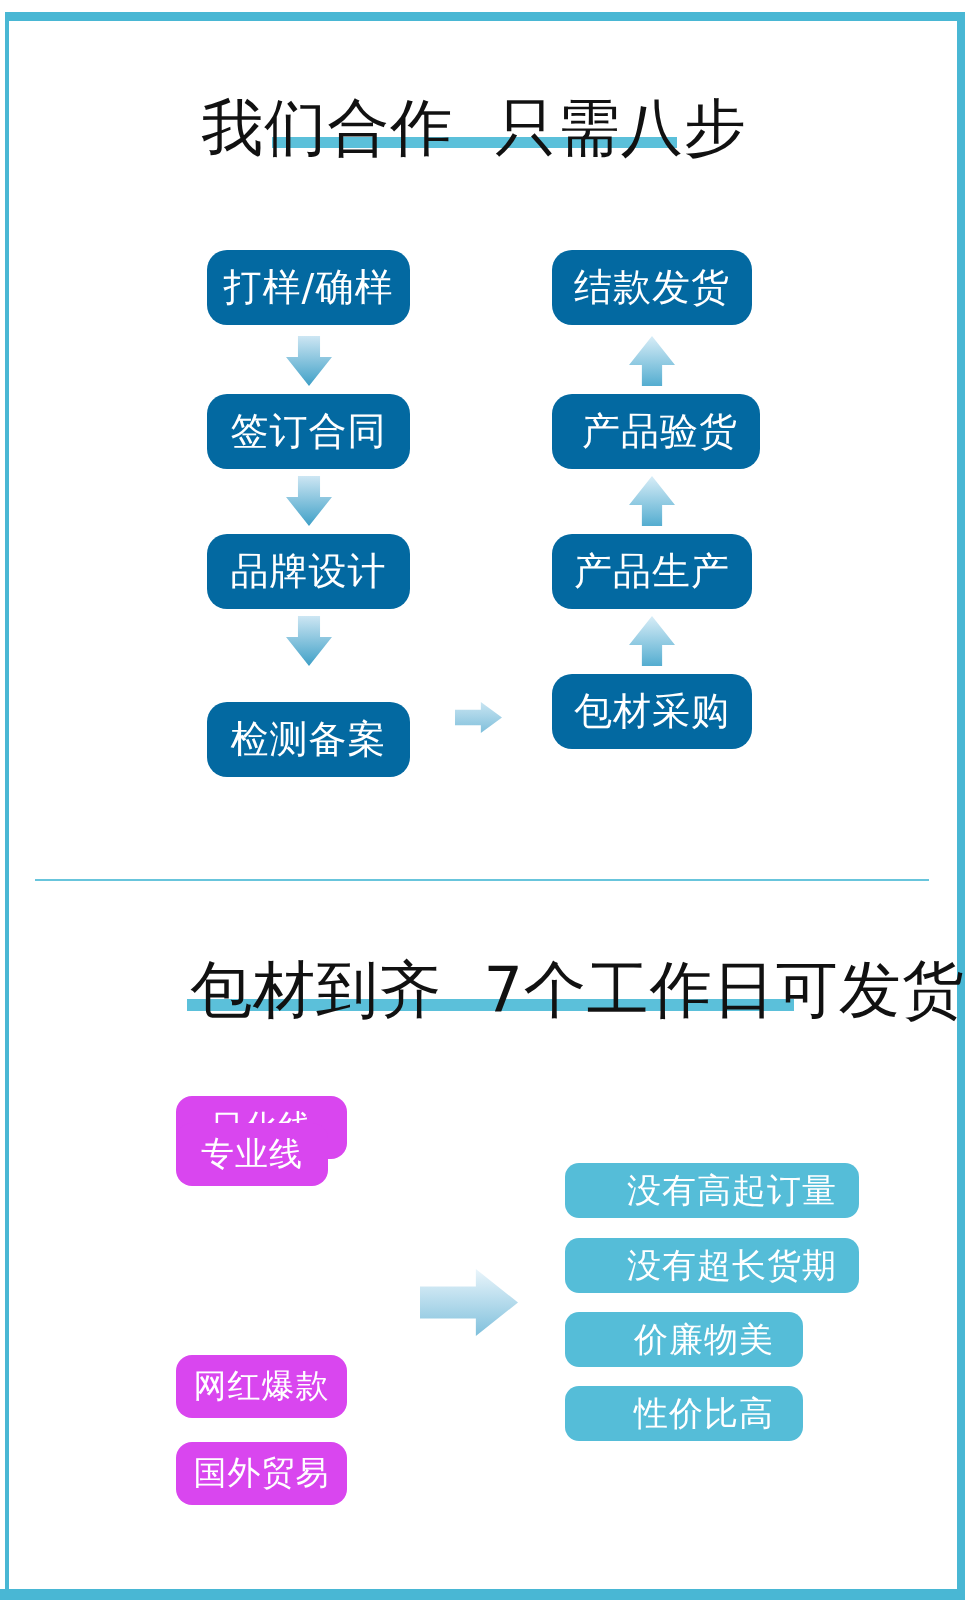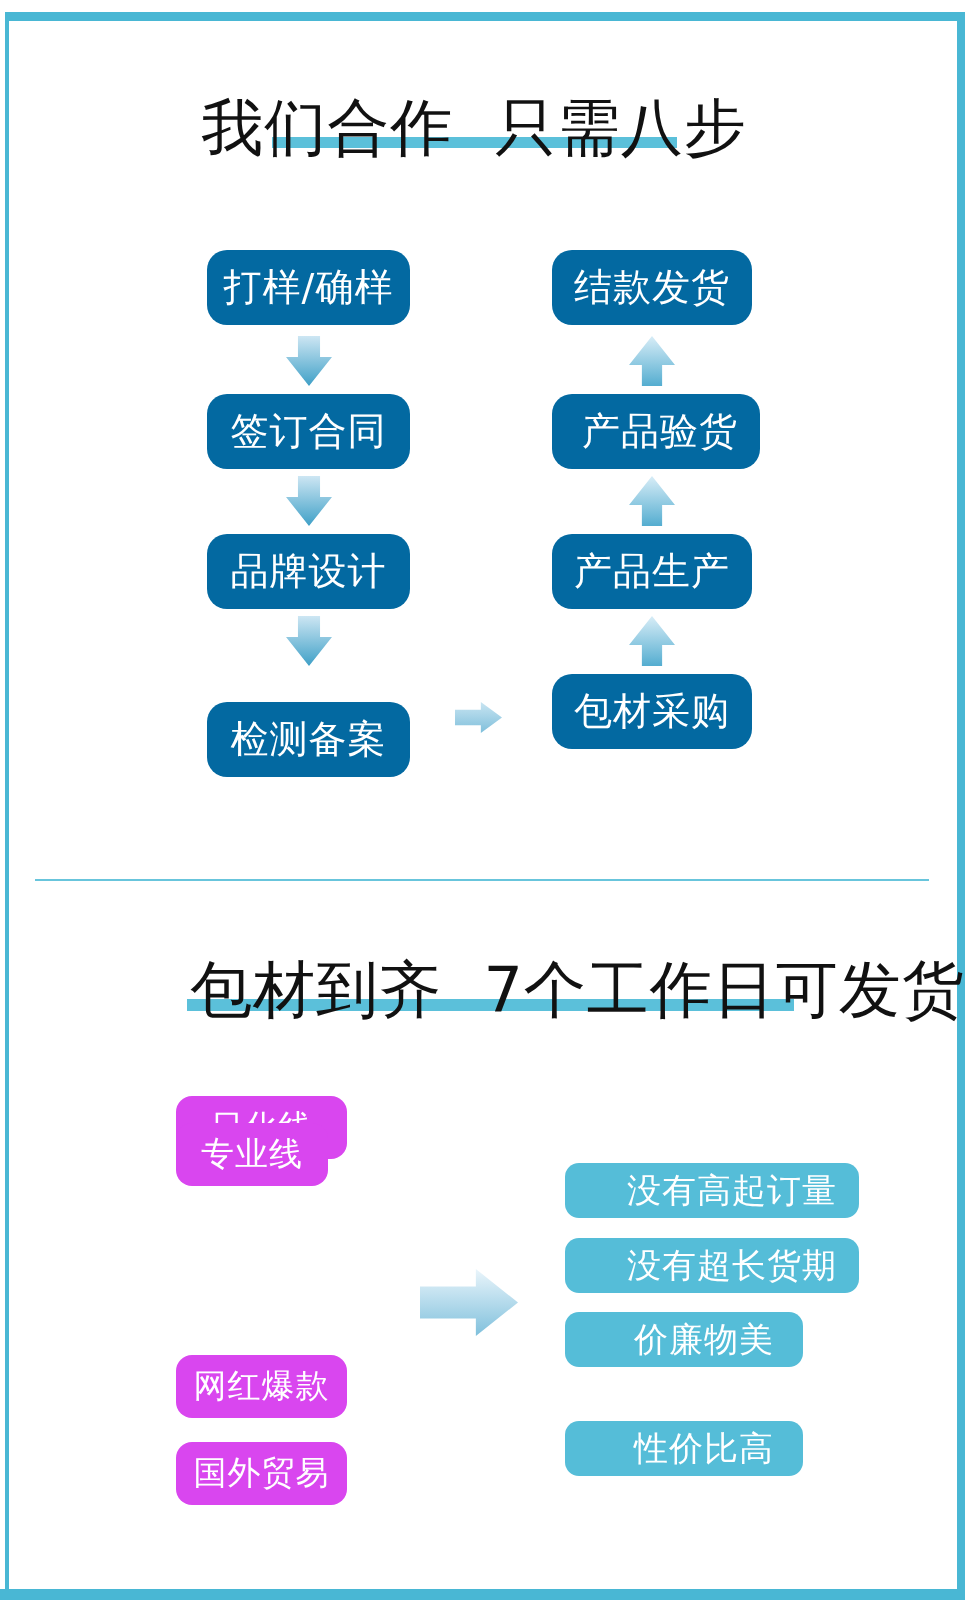--- a/index.html
+++ b/index.html
@@ -134,15 +134,15 @@
   <div class="small-box" style="left:176px;top:1096px;width:171px;height:63px;">日化线</div>
   <div class="small-box" style="left:176px;top:1123px;width:152px;height:63px;">专业线</div>
   <div class="small-box" style="left:176px;top:1355px;width:171px;height:63px;">网红爆款</div>
   <div class="small-box" style="left:176px;top:1442px;width:171px;height:63px;">国外贸易</div>
 
   <div class="arrow-right-big" style="left:420px;top:1269px;"></div>
 
   <div class="benefit-box" style="left:565px;top:1163px;width:254px;height:55px;">没有高起订量</div>
   <div class="benefit-box" style="left:565px;top:1238px;width:254px;height:55px;">没有超长货期</div>
   <div class="benefit-box" style="left:565px;top:1312px;width:198px;height:55px;">价廉物美</div>
-  <div class="benefit-box" style="left:565px;top:1386px;width:198px;height:55px;margin-top:35px;">性价比高</div>
+  <div class="benefit-box" style="left:565px;top:1386px;width:198px;height:55px;">性价比高</div>
 
 </div>
 
 </body></html>

